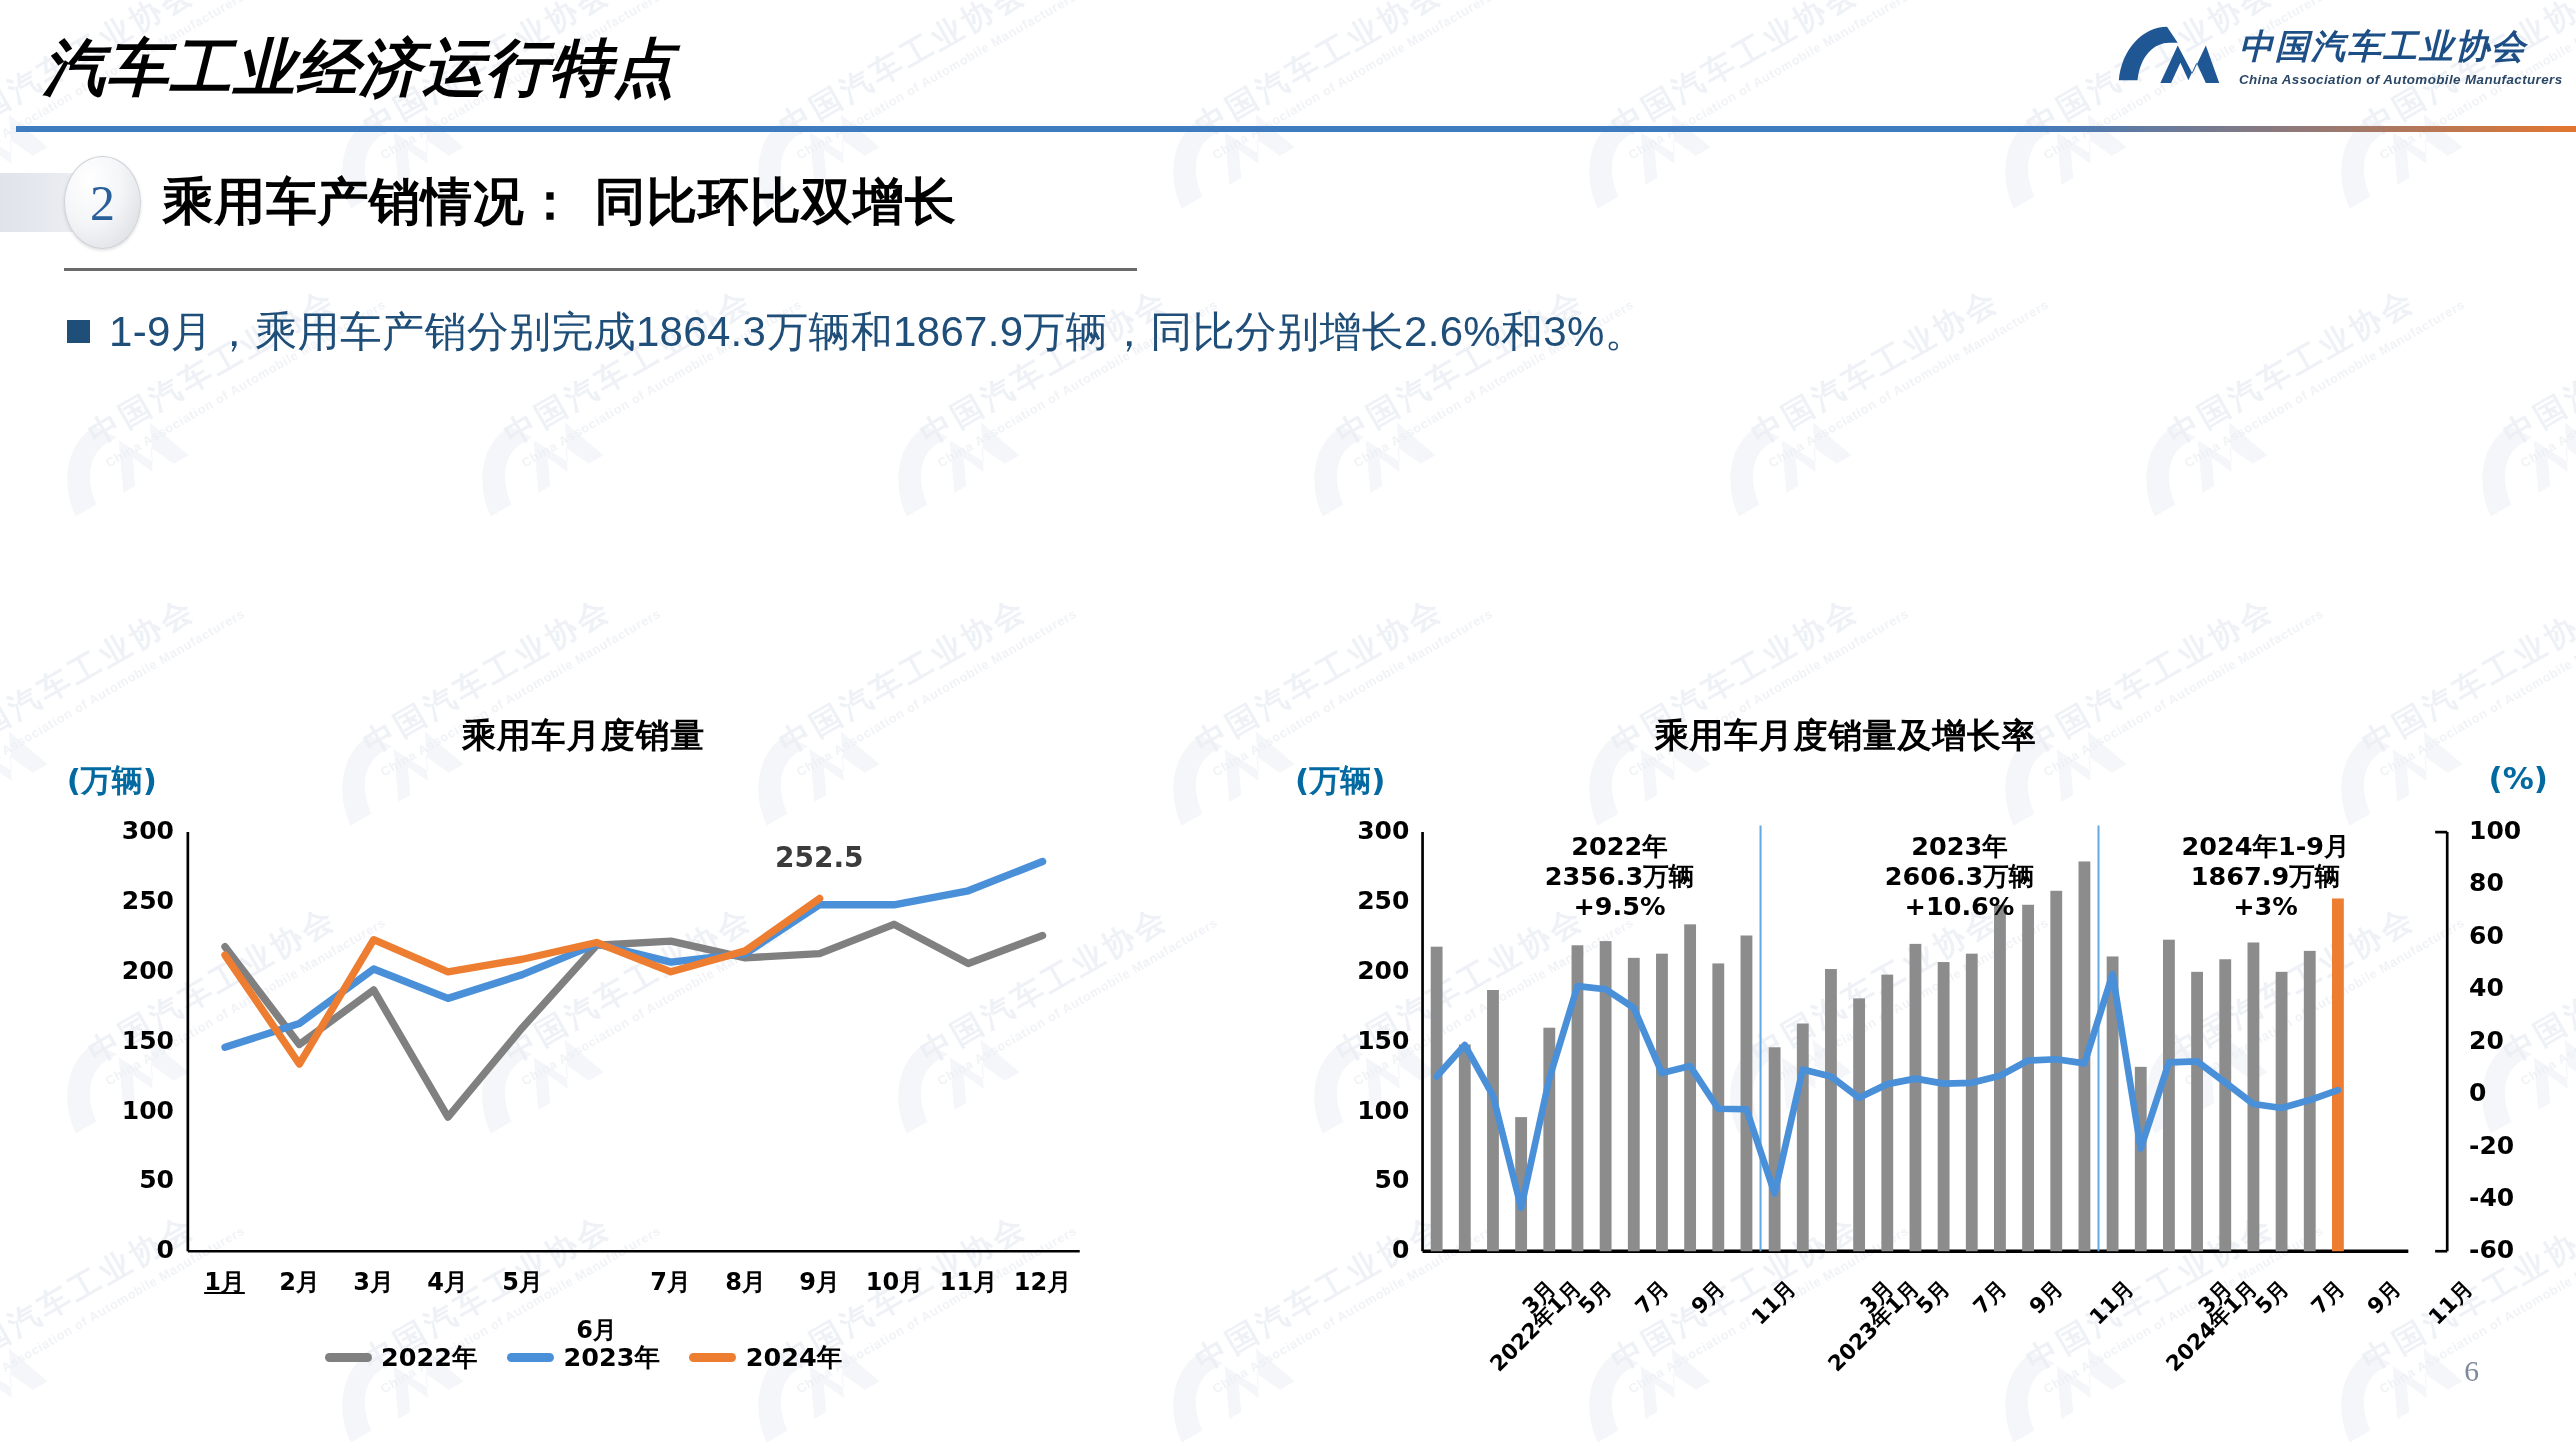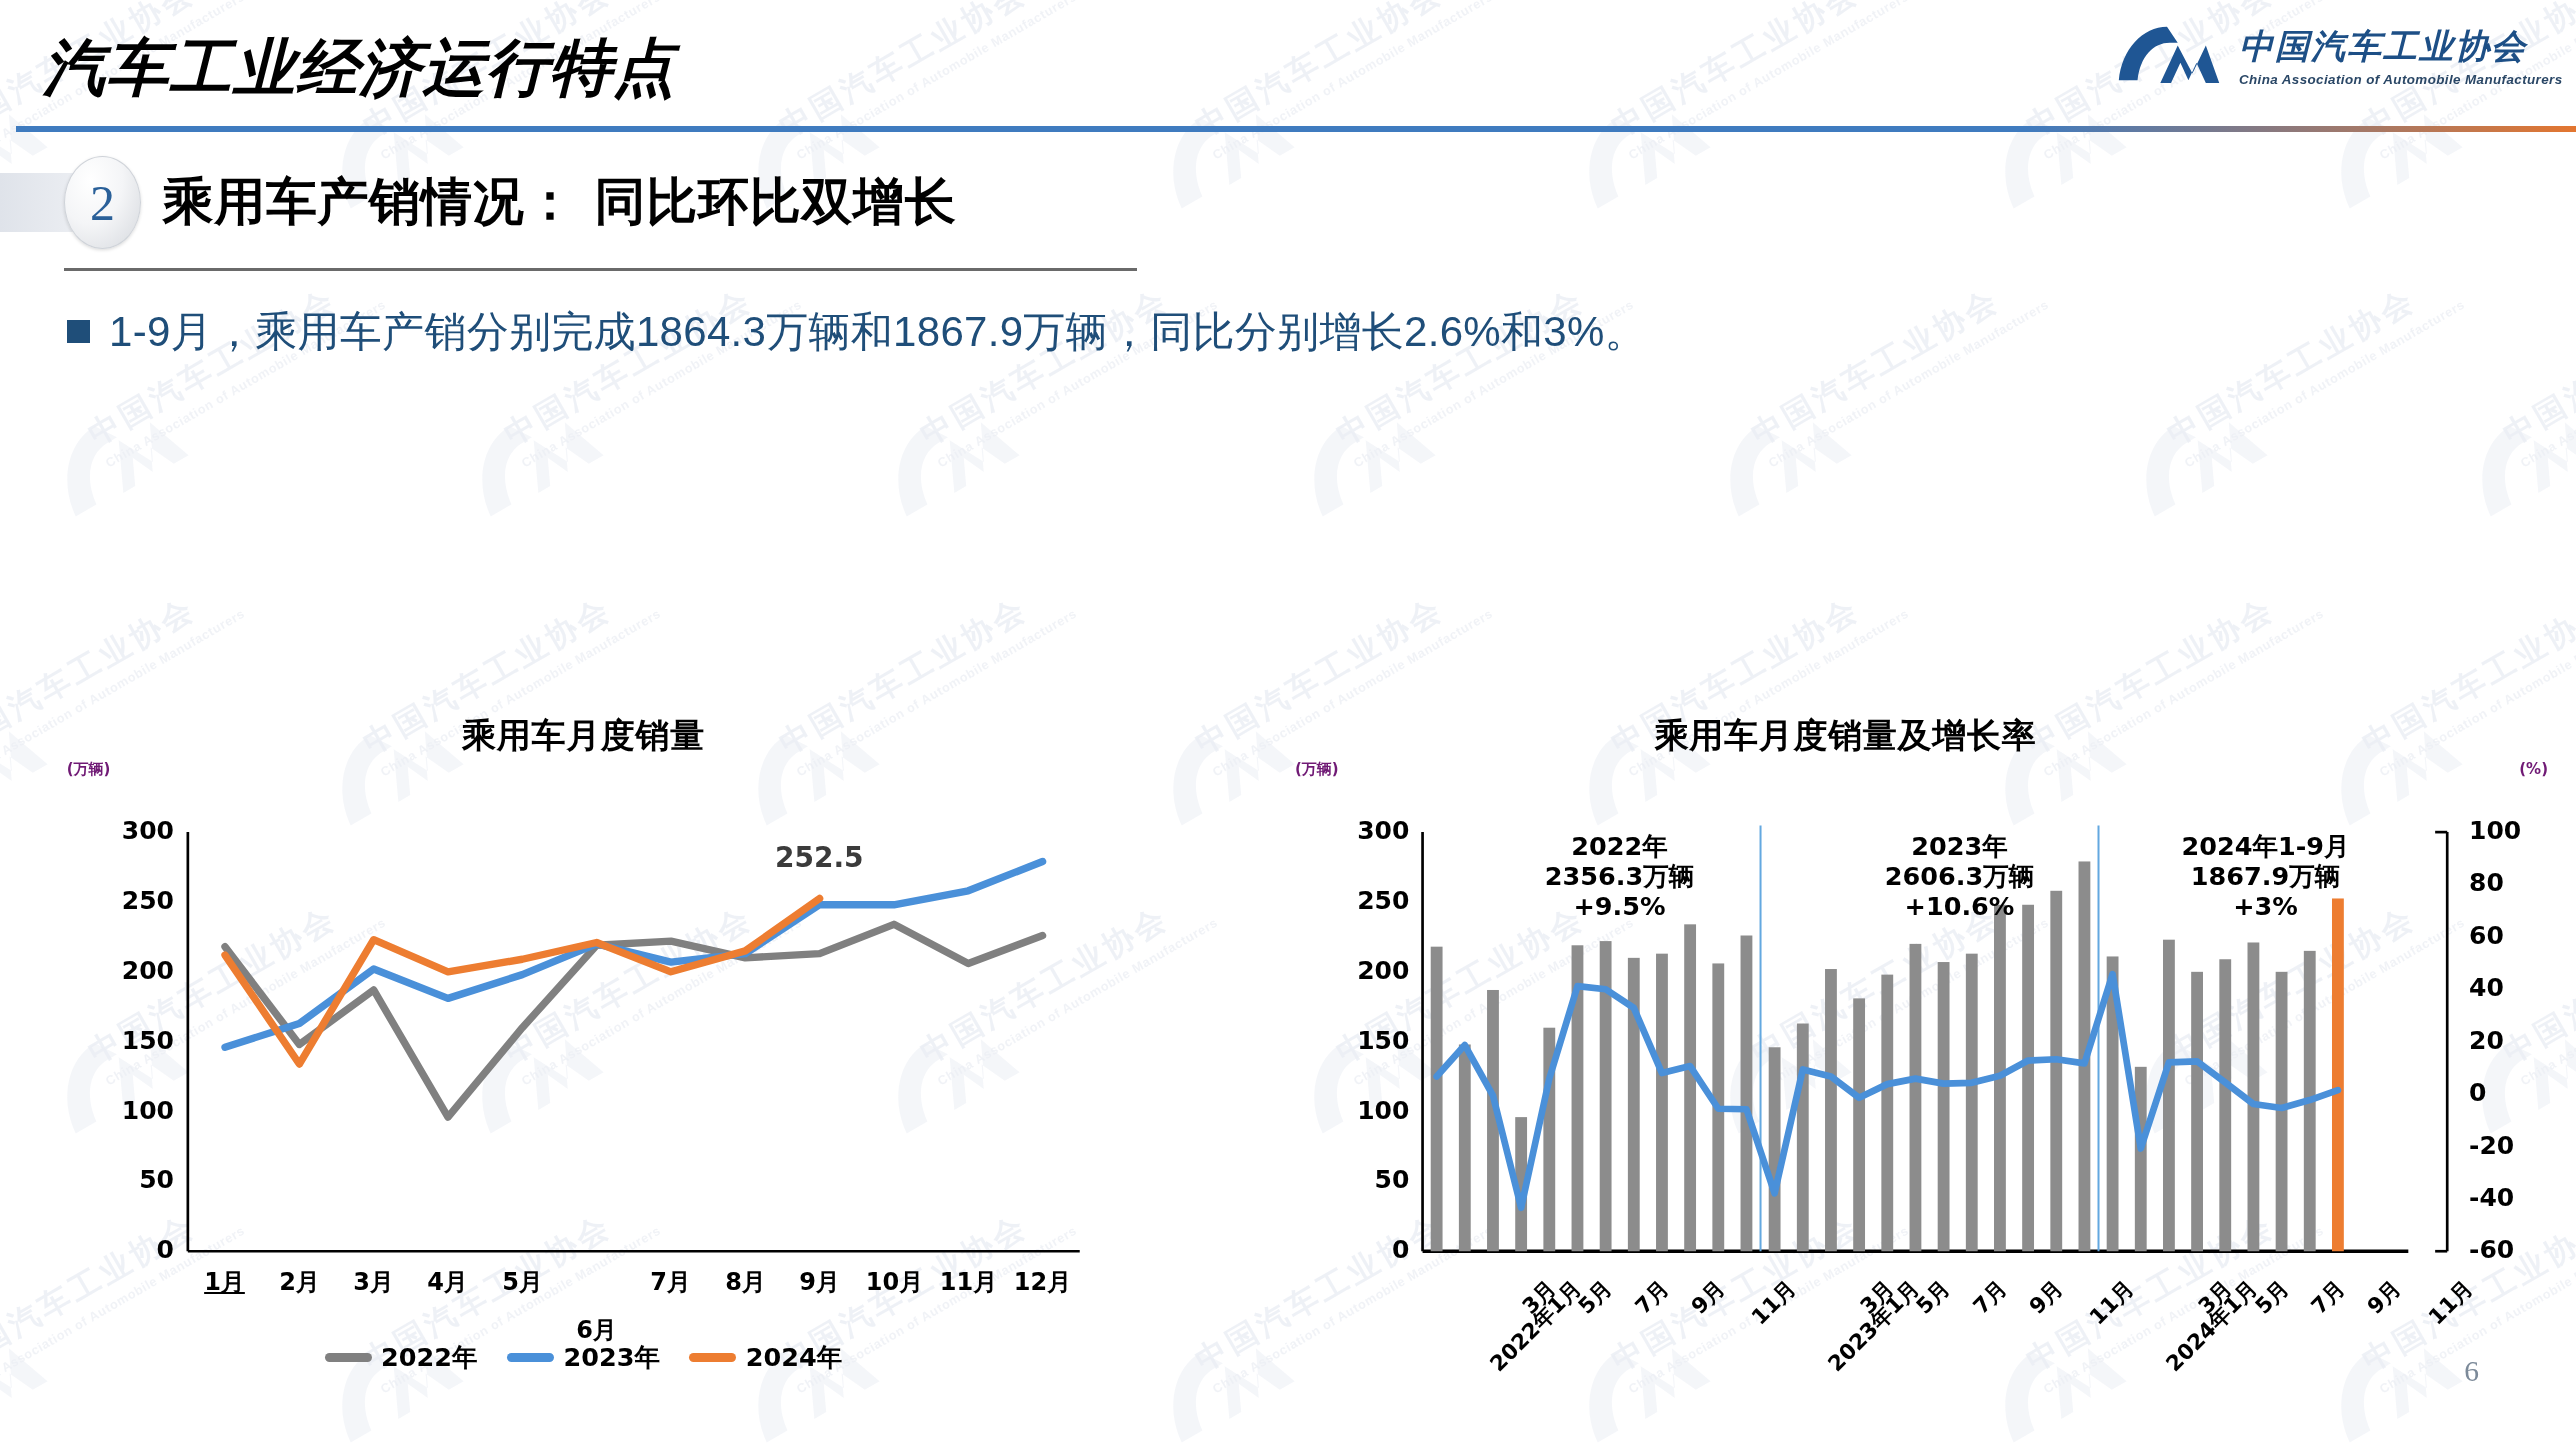--- a/index.html
+++ b/index.html
@@ -48,21 +48,21 @@
   .blt-txt{font-size:42px;line-height:1.38;color:#1f4e79;font-weight:400;letter-spacing:0.3px;
            font-family:"Liberation Sans","DejaVu Sans",sans-serif;}
 
   
   .chart{position:absolute;z-index:5;}
   #chart-left{left:60px;top:698px;width:1047px;height:684px;}
   #chart-right{left:1295px;top:698px;width:1261px;height:684px;}
   .ch-title{position:absolute;top:14.8px;width:100%;text-align:center;font-size:34px;font-weight:700;color:#000;
             font-family:"DejaVu Sans","Liberation Sans",sans-serif;letter-spacing:0.7px;}
   #chart-right .ch-title{left:-80px;}
-  .ch-unit{position:absolute;font-size:15px;font-weight:700;color:#701a75;
+  .ch-unit{position:absolute;font-size:31px;font-weight:700;color:#0369a1;
            font-family:"DejaVu Sans","Liberation Sans",sans-serif;}
   .ch-axis-num{position:absolute;font-size:25px;font-weight:700;color:#000;text-align:right;
                font-family:"DejaVu Sans","Liberation Sans",sans-serif;}
   .ch-axis-num.r{text-align:left;}
   .xlab{position:absolute;font-size:24px;font-weight:700;color:#000;text-align:center;
         font-family:"DejaVu Sans","Liberation Sans",sans-serif;}
   .xlab-rot{position:absolute;font-size:21.5px;font-weight:700;color:#000;white-space:nowrap;
             transform:rotate(-45deg);transform-origin:right top;
             font-family:"DejaVu Sans","Liberation Sans",sans-serif;}
   .dlabel{position:absolute;font-size:28px;font-weight:700;color:#3b3b3b;

